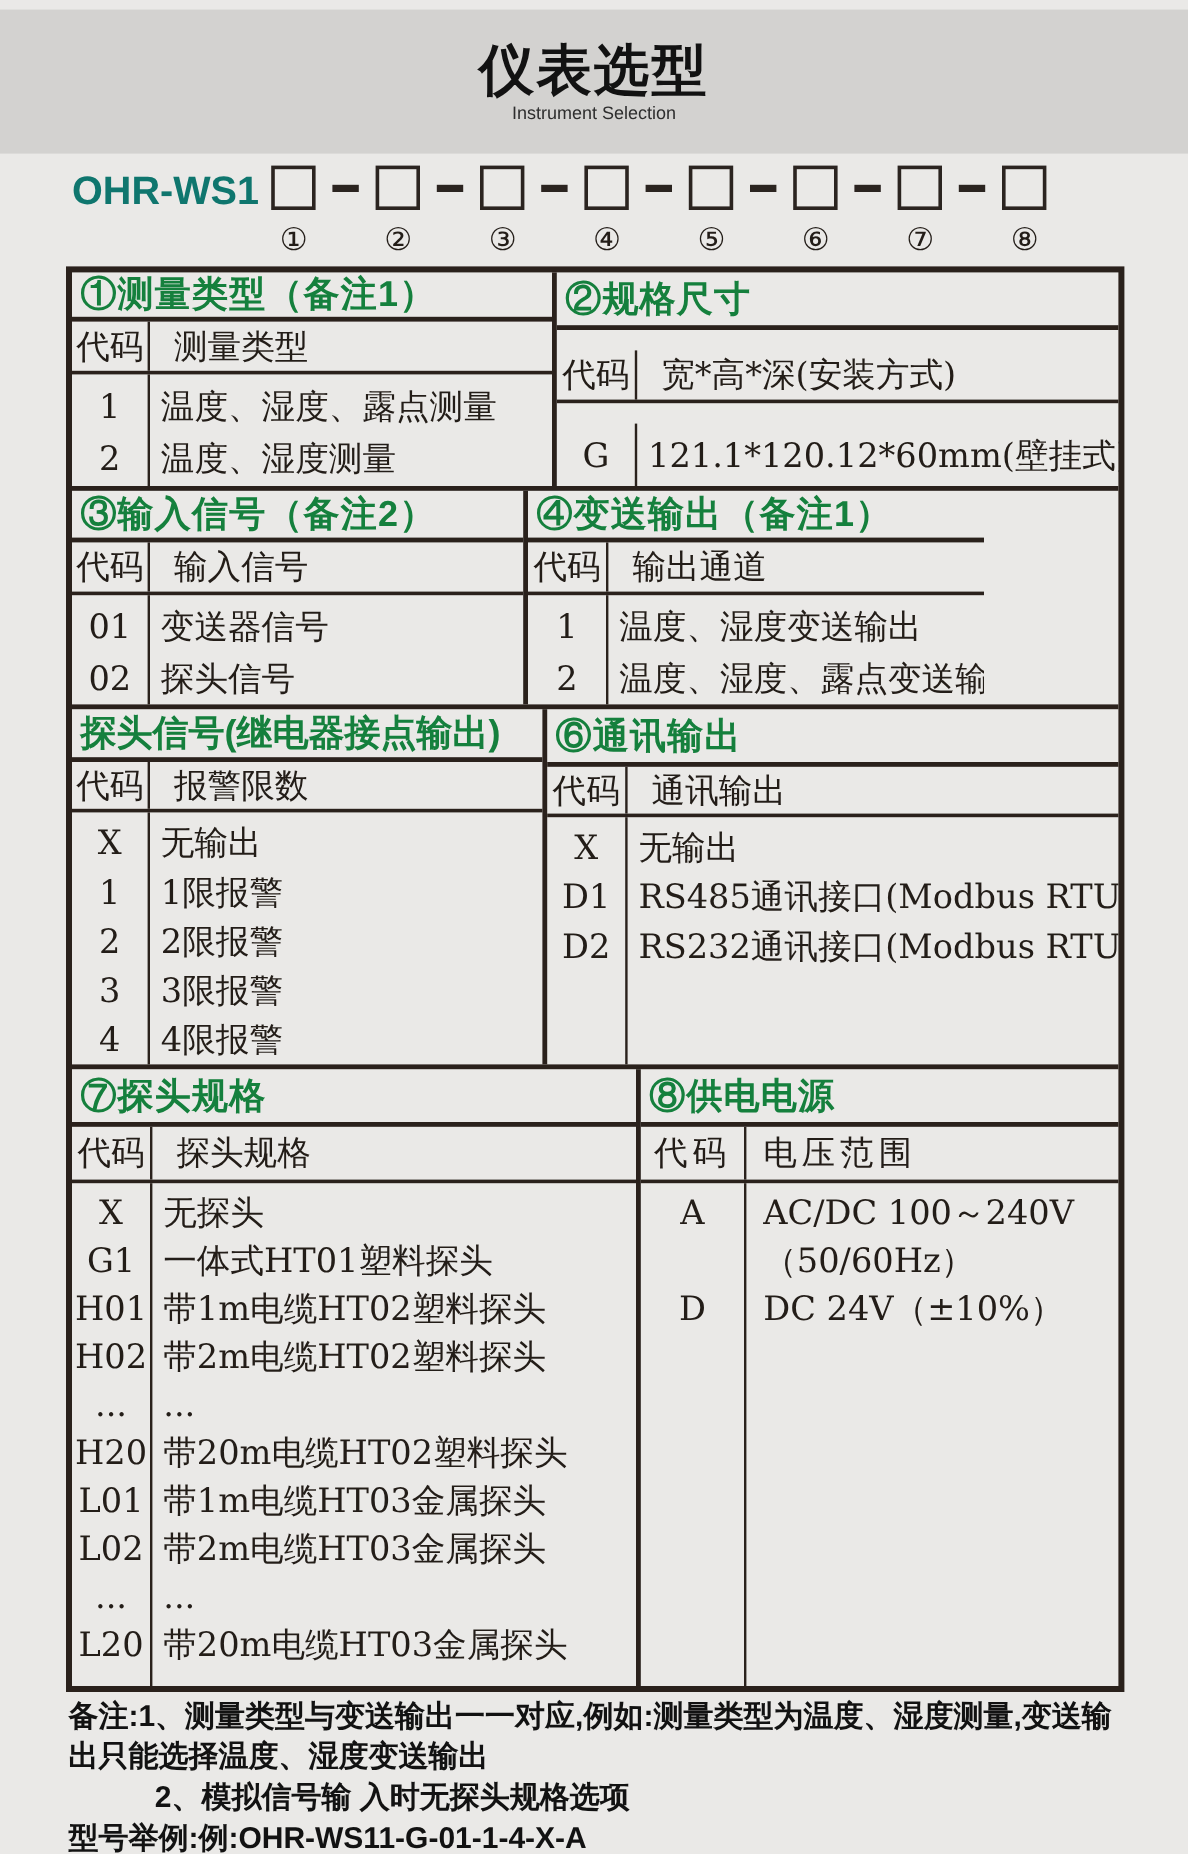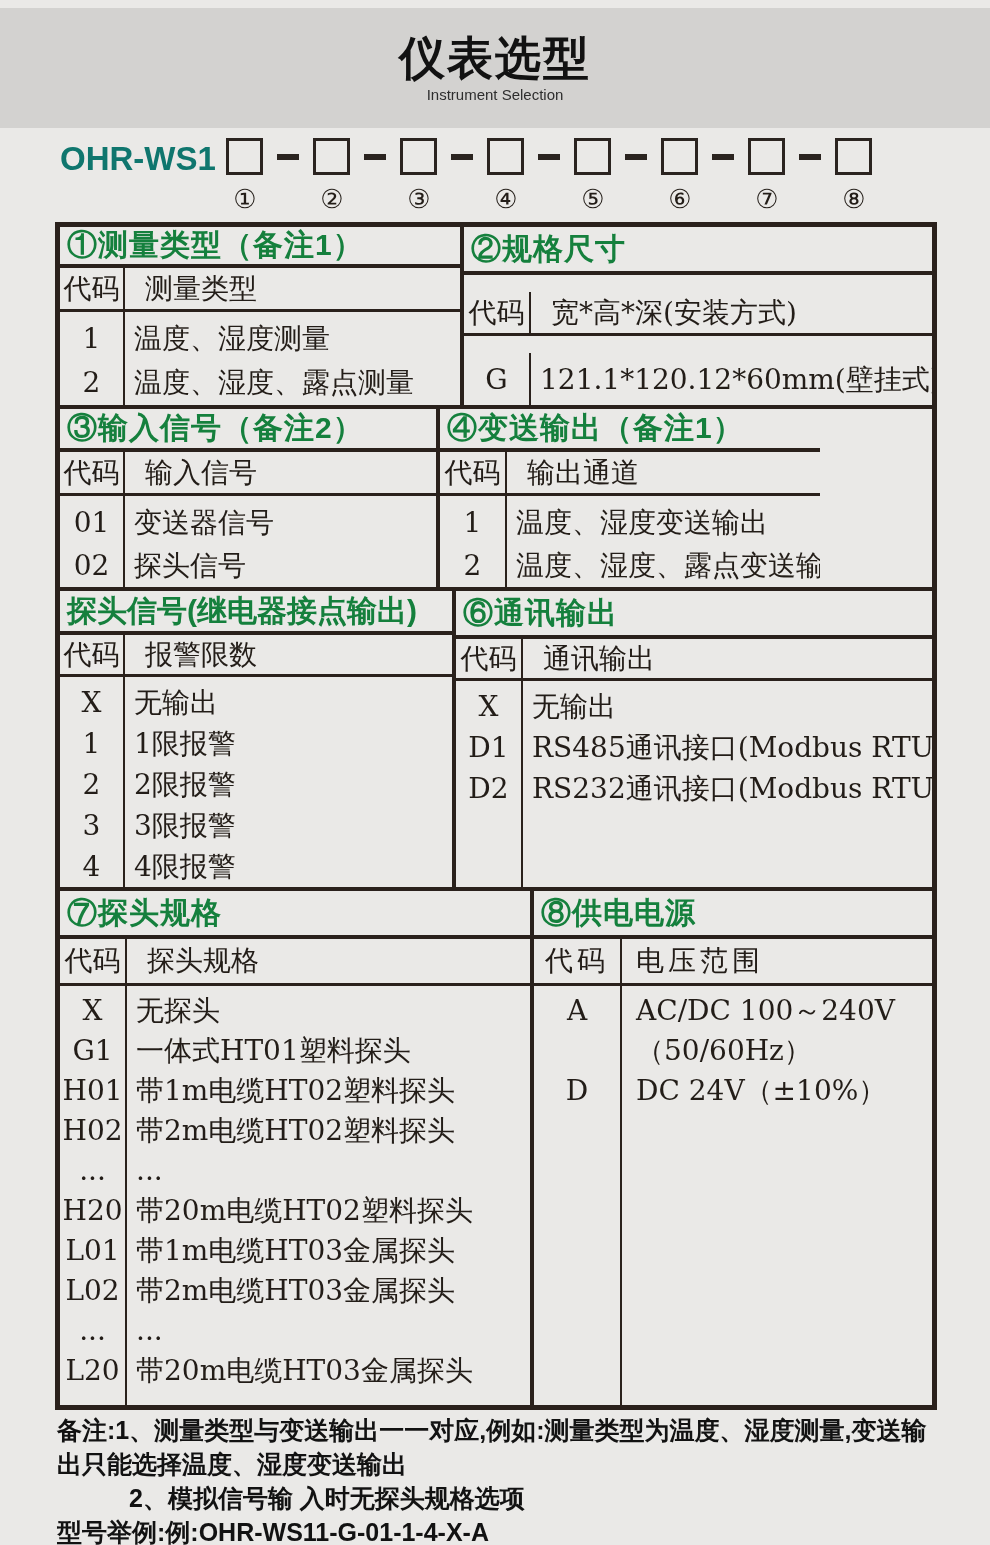--- a/index.html
+++ b/index.html
@@ -183,22 +183,22 @@
       <div class="colhdr">
         <div class="code-cell w65">代码</div>
         <div class="desc-cell">测量类型</div>
       </div>
       <div class="data">
         <div class="codes w65">
           <span class="line">1</span>
           <span class="line">2</span>
         </div>
         <div class="descs">
+          <span class="line">温度、湿度、露点测量</span>
           <span class="line">温度、湿度测量</span>
-          <span class="line">温度、湿度、露点测量</span>
         </div>
       </div>
     </div>
     <div class="half right" style="width:472px;gap:17px;">
       <div class="sec-title">②规格尺寸</div>
       <div class="colhdr">
         <div class="code-cell w67">代码</div>
         <div class="desc-cell">宽*高*深(安装方式)</div>
       </div>
       <div class="data">

